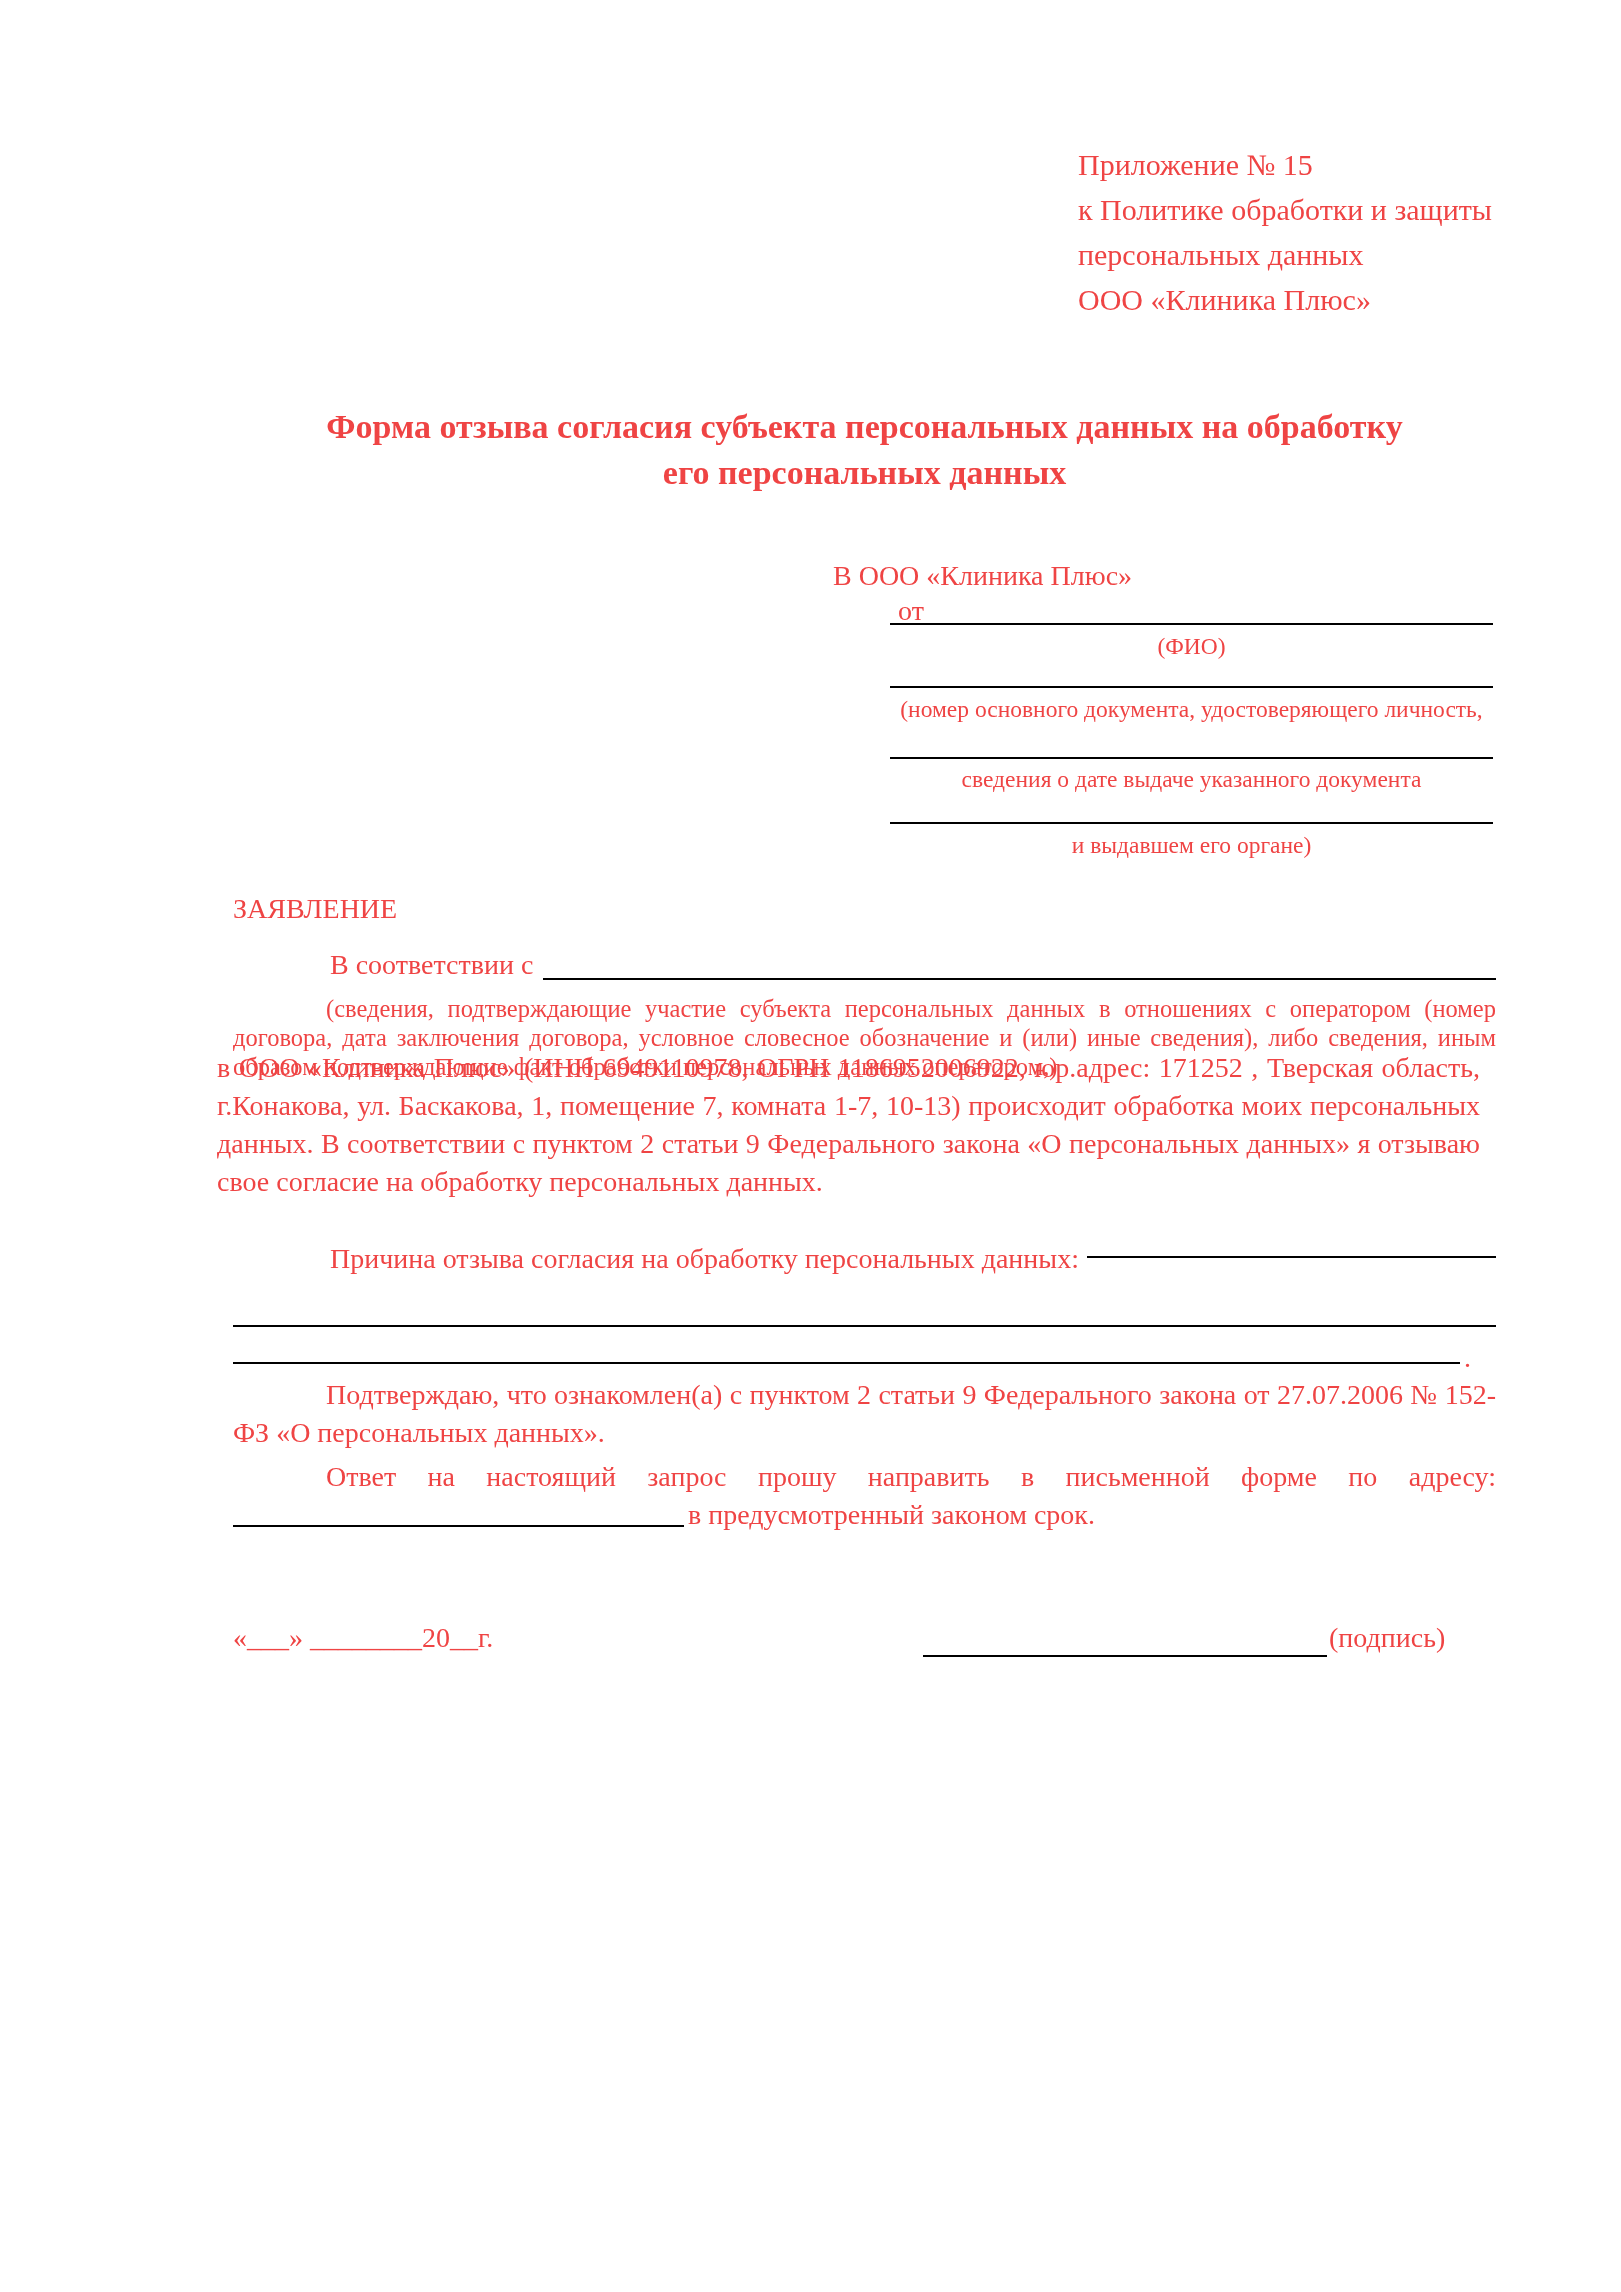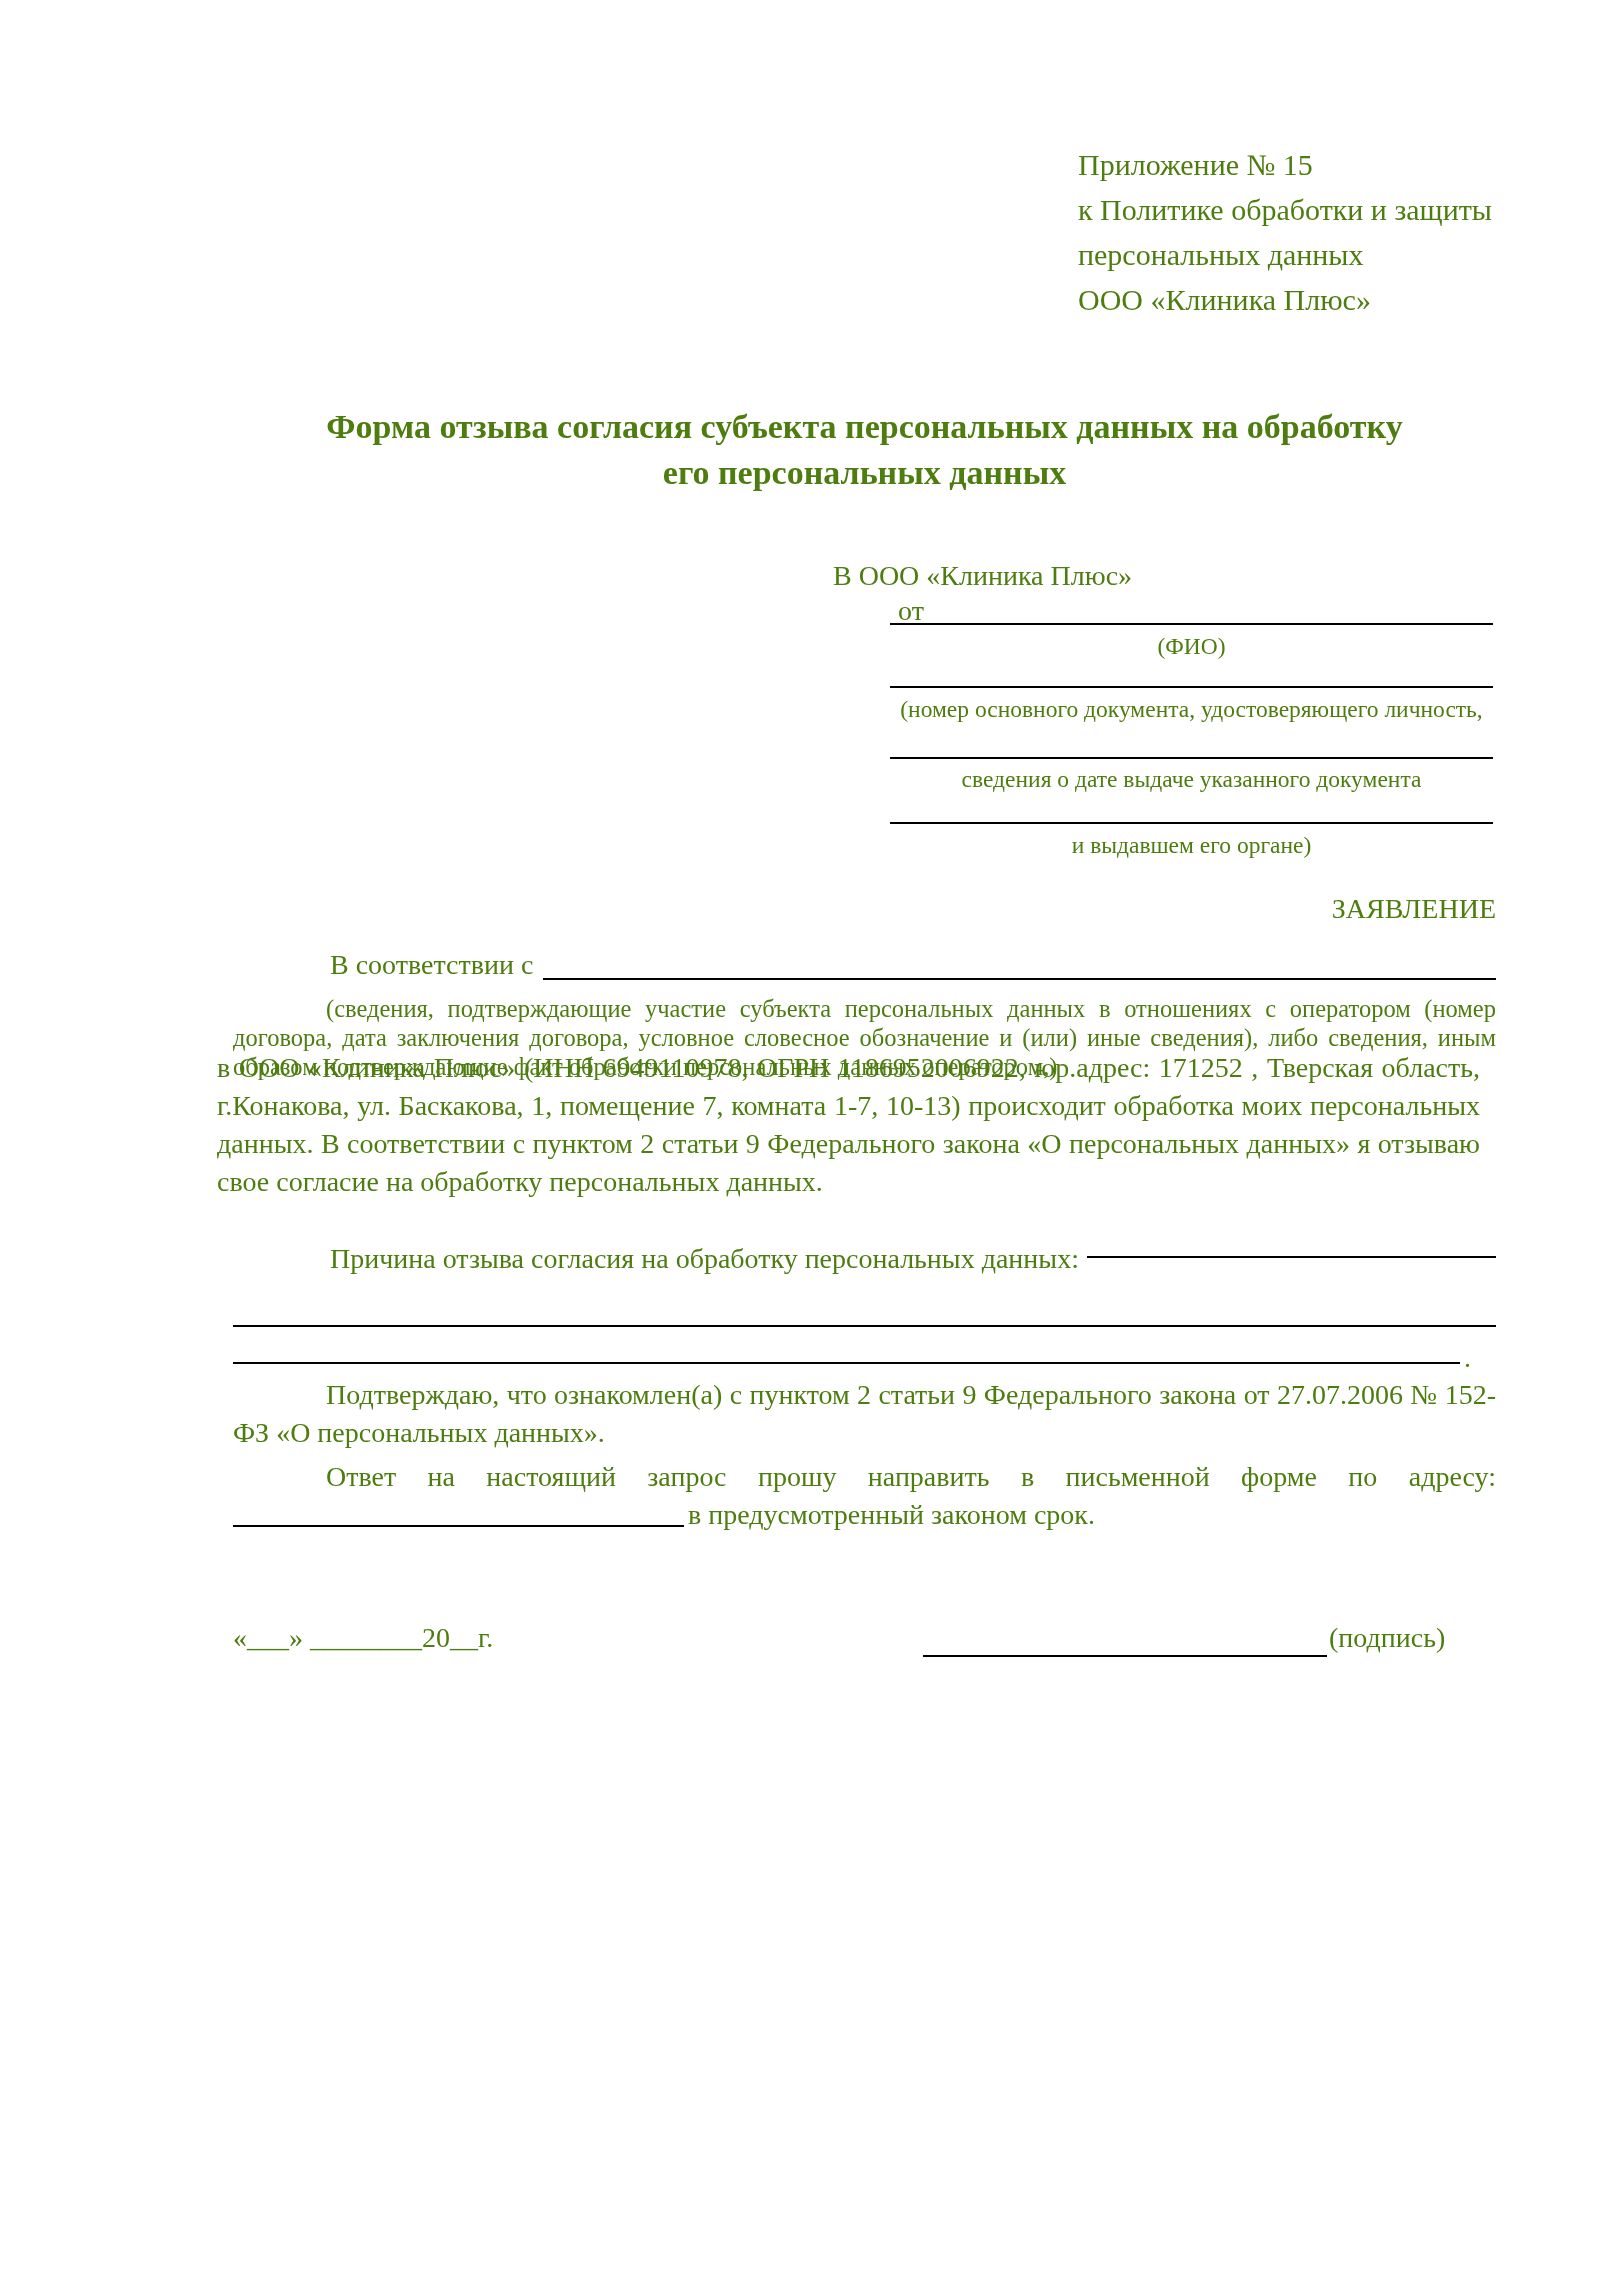--- a/index.html
+++ b/index.html
@@ -1,21 +1,21 @@
 <!DOCTYPE html>
 <html><head>
 <meta charset="utf-8">
 <style>
   html, body { margin: 0; padding: 0; background: #ffffff; }
   .page {
     position: relative;
     width: 1621px;
     height: 2293px;
     background: #ffffff;
-    color: #4d7c0f;
+    color: #ef4444;
     font-family: "Liberation Serif", serif;
     overflow: hidden;
   }
   .abs { position: absolute; }
   .body-text { font-size: 28px; line-height: 38px; }
   .nowrap { white-space: nowrap; }
 
   
   .appendix { left: 1078px; top: 142px; font-size: 30px; line-height: 45px; }
 
@@ -25,21 +25,21 @@
 
   
   .to-line   { left: 833px; top: 557px; }
   .from-line { left: 898px; top: 592px; }
   .fill-rule { border-top: 2.9px solid #000; height: 0; }
   .field-line    { left: 890px; width: 603px; }
   .field-caption { left: 890px; width: 603px; text-align: center;
                    font-size: 23.5px; line-height: 27.4px; }
 
   
-  .statement-heading { left: 233px; top: 890px; width: 1263px; text-align: right; }
+  .statement-heading { left: 233px; top: 890px; width: 1263px; text-align: left; }
 
   .accordance { left: 330px; top: 943px; width: 1166px; height: 41px;
                 display: flex; align-items: flex-end; }
   .accordance .label { white-space: nowrap; margin-right: 9.8px; text-align: right; }
   .flex-rule { flex: 1 1 auto; border-bottom: 2.9px solid #000; margin-bottom: 3.9px; }
 
   .small-print { left: 233px; top: 994px; width: 1263px;
                  font-size: 24.5px; line-height: 29px;
                  text-align: justify; text-indent: 93px; }
 

